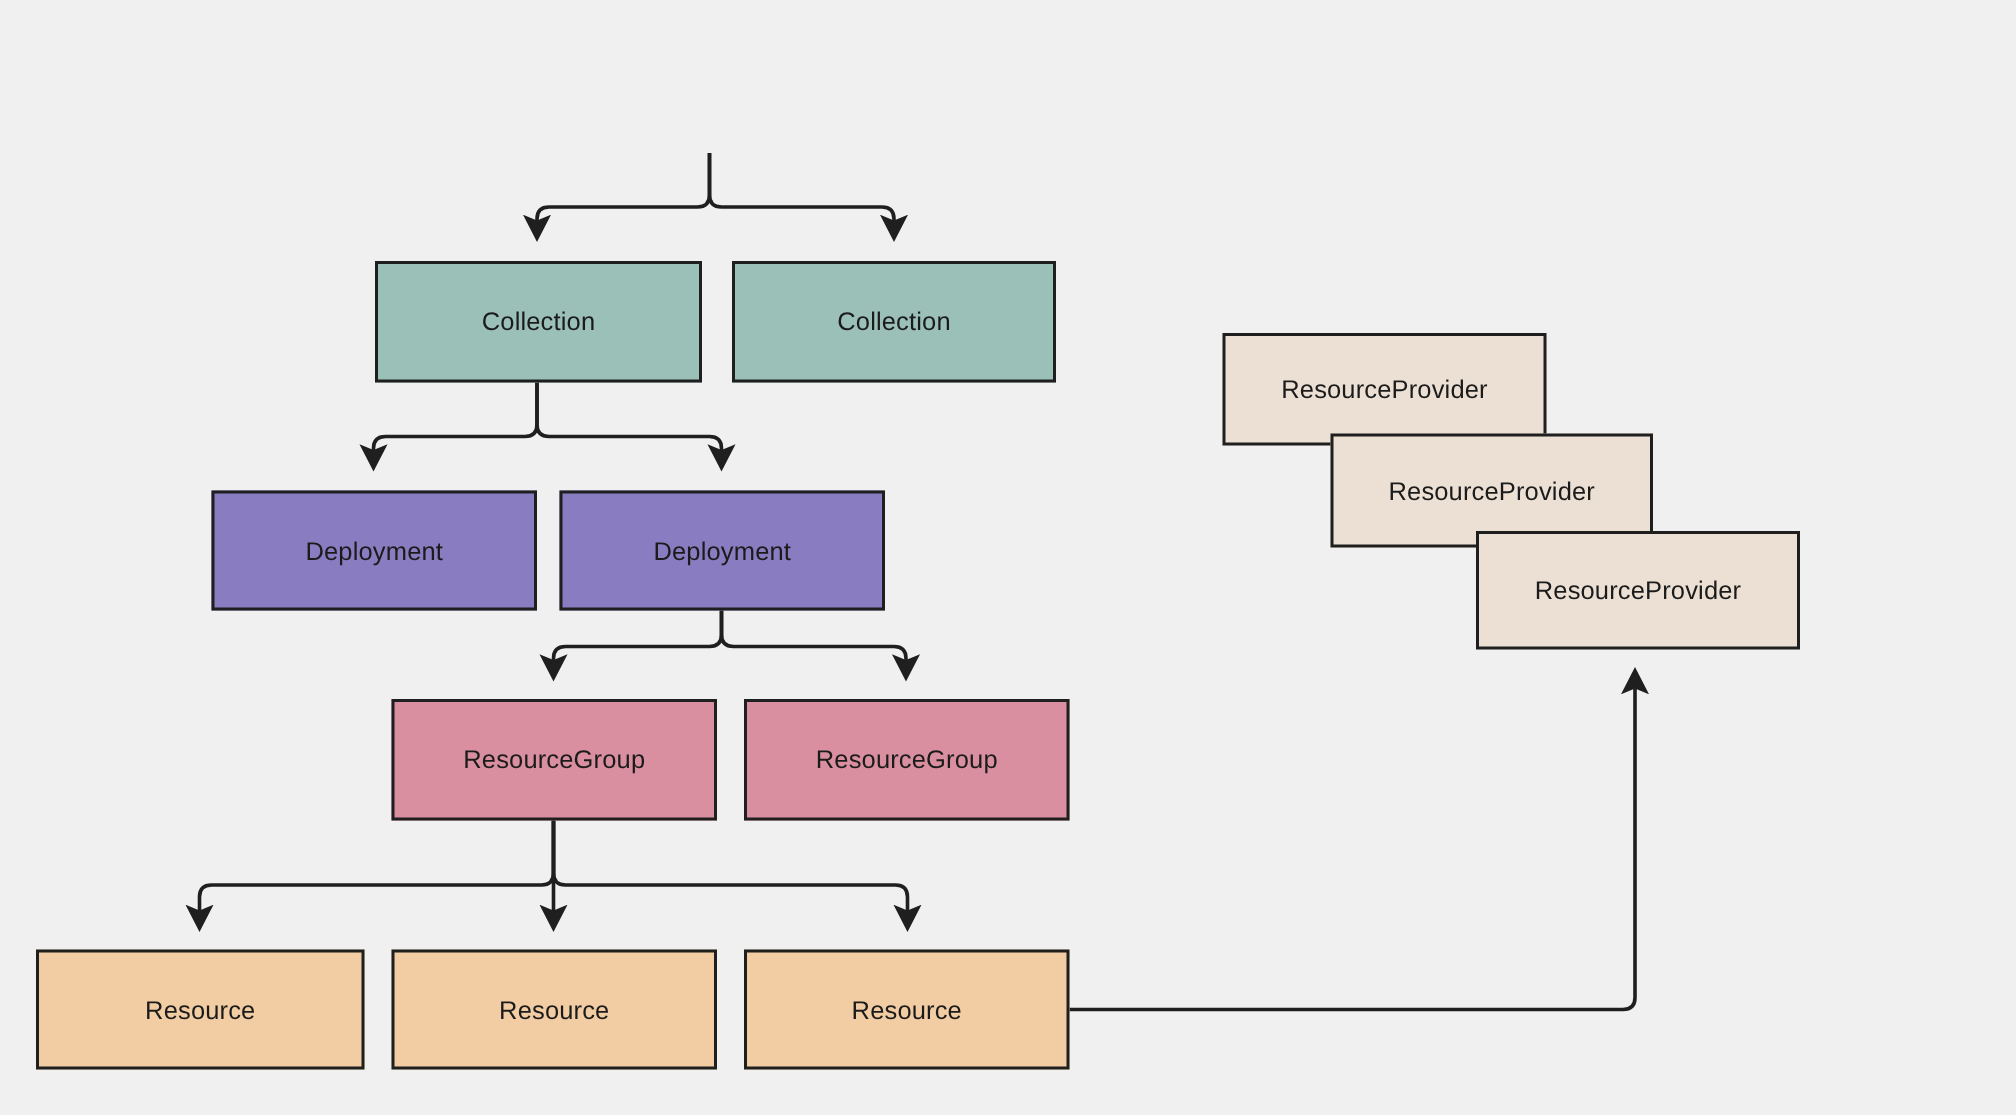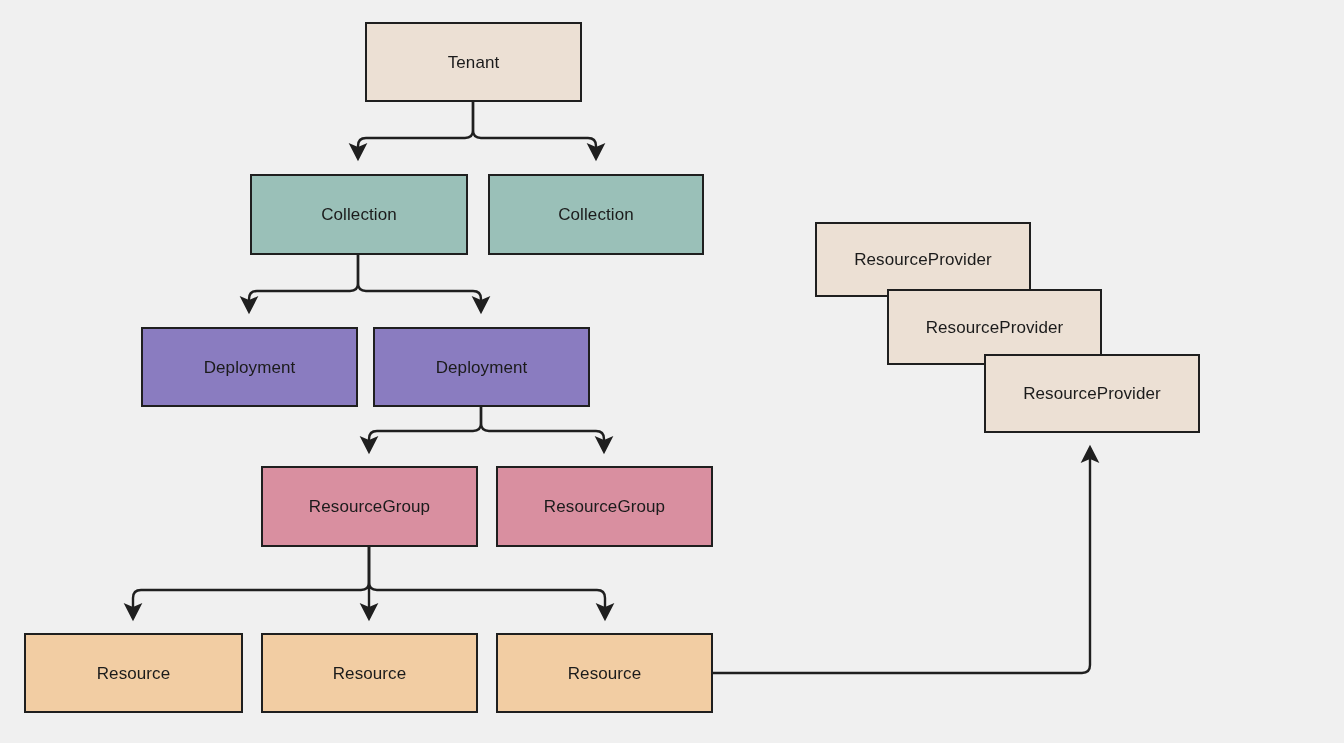--- a/index.html
+++ b/index.html
@@ -72,23 +72,20 @@
       <path d="M369,547 L369,582 Q369,590 361,590 L141,590 Q133,590 133,598 L133,618" marker-end="url(#arrowhead)"></path>
 
       <path d="M369,547 L369,618" marker-end="url(#arrowhead)"></path>
 
       <path d="M369,547 L369,582 Q369,590 377,590 L597,590 Q605,590 605,598 L605,618" marker-end="url(#arrowhead)"></path>
 
       <path d="M713,673 L1082,673 Q1090,673 1090,665 L1090,448" marker-end="url(#arrowhead)"></path>
     </g>
   </svg>
 
-  <div class="node" style="left: 365px; top: 22px; width: 217px; height: 80px; background: rgb(236, 224, 212);">
-    <span class="node-label">Tenant</span>
-  </div>
   <div class="node" style="left: 250px; top: 174px; width: 218px; height: 81px; background: rgb(154, 192, 184);">
     <span class="node-label">Collection</span>
   </div>
   <div class="node" style="left: 488px; top: 174px; width: 216px; height: 81px; background: rgb(154, 192, 184);">
     <span class="node-label">Collection</span>
   </div>
   <div class="node" style="left: 141px; top: 327px; width: 217px; height: 80px; background: rgb(138, 124, 192);">
     <span class="node-label">Deployment</span>
   </div>
   <div class="node" style="left: 373px; top: 327px; width: 217px; height: 80px; background: rgb(138, 124, 192);">

